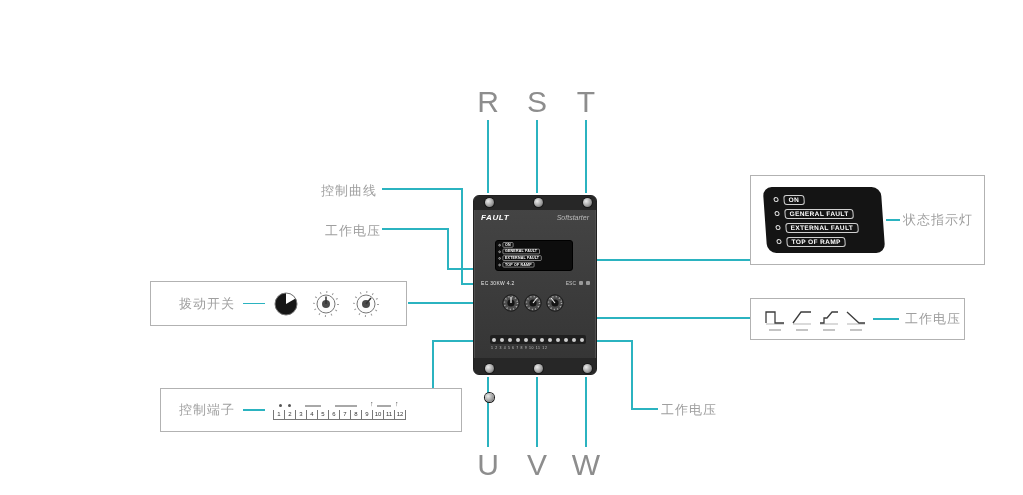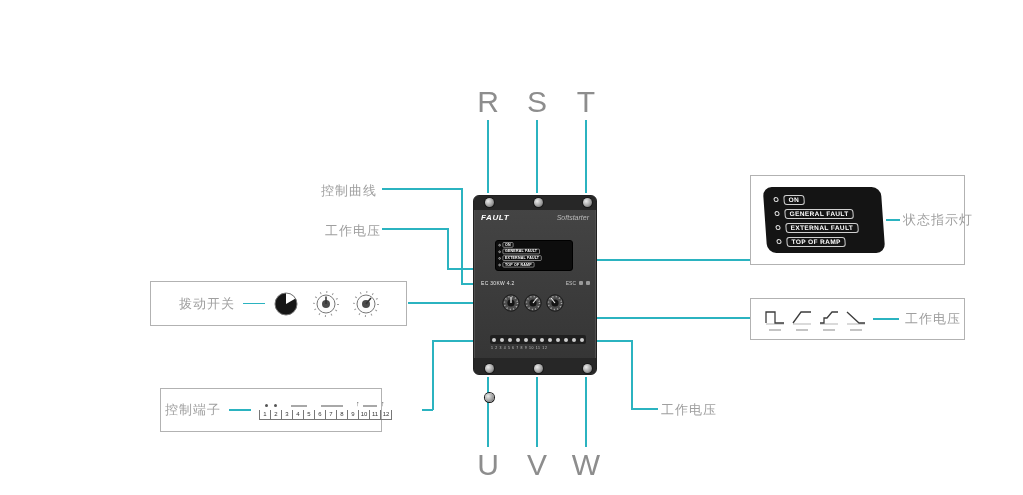--- a/index.html
+++ b/index.html
@@ -222,21 +222,21 @@
       <line x1="13" y1="13" x2="13" y2="5.5" stroke="#333" stroke-width="1.5"></line>
     </svg>
     <svg width="26" height="26" viewBox="0 0 26 26">
       <circle cx="13" cy="13" r="12" fill="none" stroke="#9a9a9a" stroke-width="2" stroke-dasharray="1 5.28"></circle>
       <circle cx="13" cy="13" r="9" fill="#fcfcfc" stroke="#777" stroke-width="1"></circle>
       <circle cx="13" cy="13" r="4" fill="#4a4a4a"></circle>
       <line x1="13" y1="13" x2="18" y2="7" stroke="#333" stroke-width="1.5"></line>
     </svg>
   </div>
 
-  <div class="cbox" style="left:160px;top:388px;width:222px;height:44px;padding-left:4px;">
+  <div class="cbox" style="left:160px;top:388px;width:302px;height:44px;padding-left:18px;">
     <span class="glabel-inline">控制端子</span>
     <span class="cdash" style="width:22px;margin:0 8px;"></span>
     <div class="tstrip">
       <div class="tmarks">
         <span class="tdot" style="left:6px;"></span>
         <span class="tdot" style="left:15px;"></span>
         <span class="tbar" style="left:32px;width:16px;"></span>
         <span class="tbar" style="left:62px;width:22px;"></span>
         <span class="tmark" style="left:97px;">↑</span>
         <span class="tbar" style="left:104px;width:14px;"></span>
@@ -252,21 +252,21 @@
         <span class="tcell">7</span>
         <span class="tcell">8</span>
         <span class="tcell">9</span>
         <span class="tcell">10</span>
         <span class="tcell">11</span>
         <span class="tcell">12</span>
       </div>
     </div>
   </div>
 
-  <div class="cbox" style="left:750px;top:175px;width:215px;height:90px;padding-left:14px;">
+  <div class="cbox" style="left:750px;top:175px;width:235px;height:90px;padding-left:14px;">
     <div class="spanel">
       <div class="srow">
         <span class="sdot"></span>
         <span class="spill">ON</span>
       </div>
       <div class="srow">
         <span class="sdot"></span>
         <span class="spill">GENERAL FAULT</span>
       </div>
       <div class="srow">

